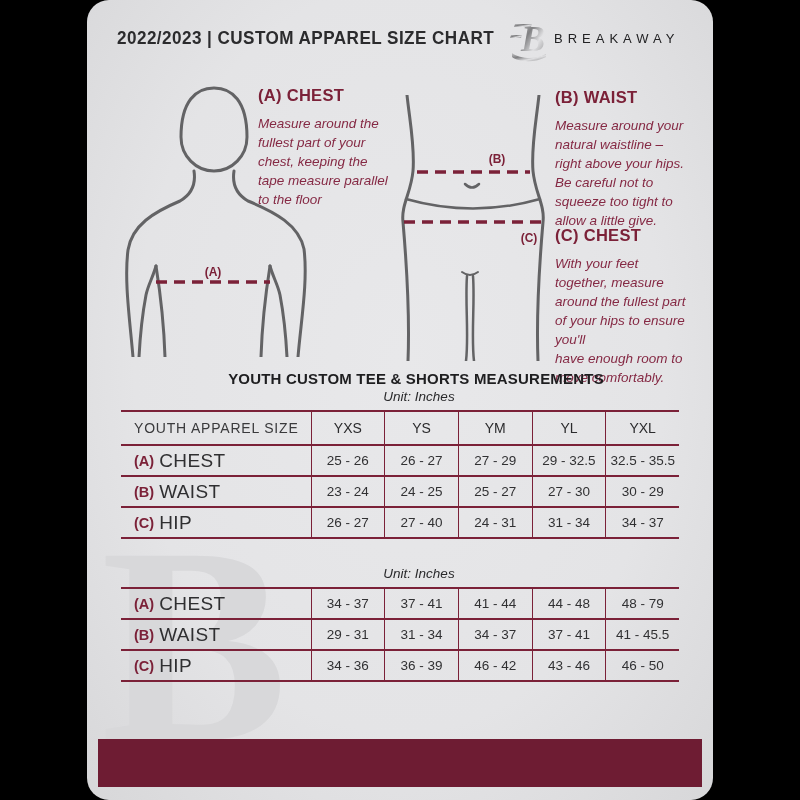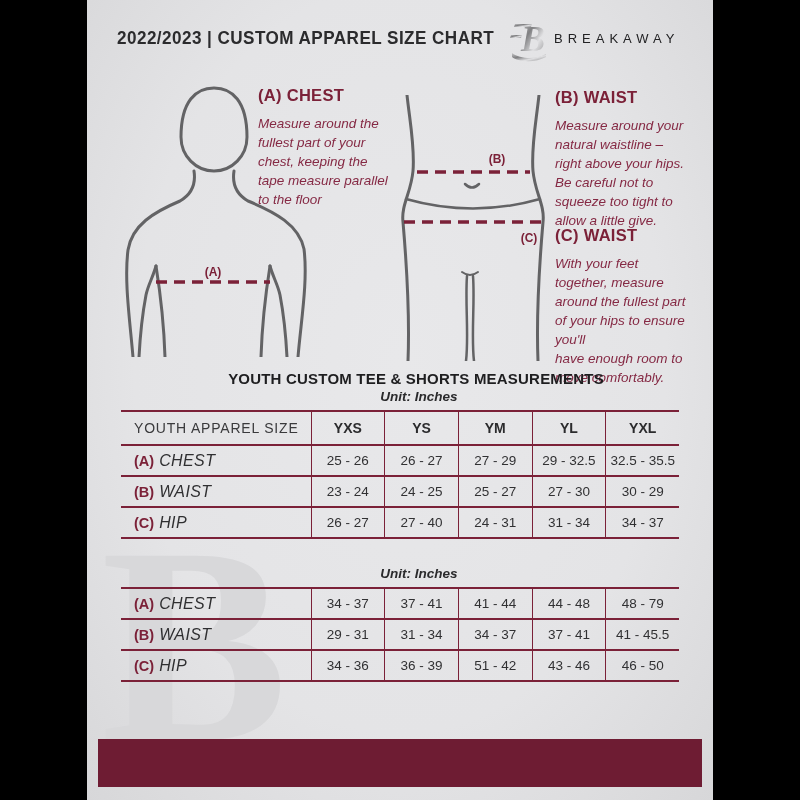--- a/index.html
+++ b/index.html
@@ -1,19 +1,19 @@
 <!DOCTYPE html>
 <html><head>
 <meta charset="utf-8">
 <style>
   html,body{margin:0;padding:0;background:#000;}
   .stage{position:relative;width:800px;height:800px;background:#000;overflow:hidden;
          font-family:"Liberation Sans",sans-serif;}
   .page{position:absolute;left:87px;top:0;width:626px;height:800px;
-        background:radial-gradient(ellipse at 50% 45%, #e8e8ea 0%, #e4e4e6 60%, #d7d7d9 100%);}
+        background:radial-gradient(ellipse at 50% 45%, #e8e8ea 0%, #e4e4e6 60%, #d7d7d9 100%);border-radius:22px;}
   .letterbox{position:absolute;top:0;width:87px;height:800px;background:#000;}
   .lb-left{left:0}.lb-right{right:0}
 
   
   .hdr-title{position:absolute;left:30px;top:27px;font-size:19px;font-weight:700;
              color:#2b2b2d;transform:scaleX(.9);transform-origin:left center;
              letter-spacing:.5px;white-space:nowrap;}
   .logo{position:absolute;left:423px;top:16px;}
   .brand{position:absolute;left:467px;top:31px;font-size:13px;font-weight:400;
          letter-spacing:5px;color:#222224;white-space:nowrap;}
@@ -27,35 +27,35 @@
   .gb-waist{left:468px;top:88px;}
   .gb-hips{left:468px;top:226px;}
   .guide-h{font-size:16.5px;font-weight:800;color:#7b2138;letter-spacing:.3px;}
   .guide-p{margin-top:9px;font-size:13.5px;line-height:19px;font-style:italic;
            color:#852944;white-space:pre-line;}
 
   
   .sec-title{position:absolute;left:0;right:0;text-align:center;font-size:15px;
              font-weight:700;color:#1e1e20;letter-spacing:.2px;padding-left:32px;}
   .sec-unit{position:absolute;left:0;right:0;text-align:center;font-size:13.5px;
-            font-style:italic;font-weight:700;color:#2a2a2c;margin-left:38px;}
+            font-style:italic;font-weight:400;color:#2a2a2c;margin-left:38px;}
   .yt-title{top:370px}.yt-unit{top:389px}
   .at-title{top:547px}.at-unit{top:566px}
 
   
   .size-table{position:absolute;left:34px;width:558px;border-top:2px solid #7b2138;z-index:1;}
   .yt-table{top:410px}.at-table{top:587px}
   .tr{display:flex;border-bottom:2px solid #7b2138;}
   .td{display:flex;align-items:center;justify-content:center;flex:1;min-width:0;
       border-left:1.5px solid #7b2138;font-size:13.5px;color:#313133;height:29px;}
   .td.label{flex:0 0 176.5px;justify-content:flex-start;padding-left:13px;border-left:none;}
-  .tr.th .td{height:32px;font-weight:700;font-size:14px;color:#2b2b2d;}
+  .tr.th .td{height:32px;font-weight:400;font-size:14px;color:#2b2b2d;}
   .tr.th .td.label{font-weight:400;font-size:14px;letter-spacing:.8px;color:#3a3a3c;}
   .row-prefix{font-weight:800;color:#7b2138;font-size:14.5px;}
-  .row-label{margin-left:5px;font-size:16px;color:#2f2f31;letter-spacing:.4px;font-style:italic;}
+  .row-label{margin-left:5px;font-size:19px;color:#2f2f31;letter-spacing:.4px;}
 
   
   .watermark{position:absolute;left:14px;top:505px;font-family:"Liberation Serif",serif;
              font-weight:700;font-size:280px;line-height:1;color:#d8d8da;z-index:0;
              user-select:none;}
   .footer-bar{position:absolute;left:11px;top:739px;width:604px;height:48px;
               background:#6e1c33;z-index:2;}
 
   svg{display:block}
 </style>
@@ -133,21 +133,21 @@
     </div>
     <div class="guide-block gb-chest">
       <div class="guide-h">(A) CHEST</div>
       <div class="guide-p">Measure around the
 fullest part of your
 chest, keeping the
 tape measure parallel
 to the floor</div>
     </div>
     <div class="guide-block gb-hips">
-      <div class="guide-h">(C) WAIST</div>
+      <div class="guide-h">(C) CHEST</div>
       <div class="guide-p">With your feet
 together, measure
 around the fullest part
 of your hips to ensure
 you'll
 have enough room to
 move comfortably.</div>
     </div>
 
     <div class="watermark">B</div>
@@ -224,21 +224,21 @@
         <div class="td">37 - 41</div>
         <div class="td">41 - 45.5</div>
       </div>
       <div class="tr">
         <div class="td label">
           <span class="row-prefix">(C)</span>
           <span class="row-label">HIP</span>
         </div>
         <div class="td">34 - 36</div>
         <div class="td">36 - 39</div>
-        <div class="td">51 - 42</div>
+        <div class="td">46 - 42</div>
         <div class="td">43 - 46</div>
         <div class="td">46 - 50</div>
       </div>
     </div>
 
     <div class="footer-bar"></div>
 
   </div>
 </div>
 

